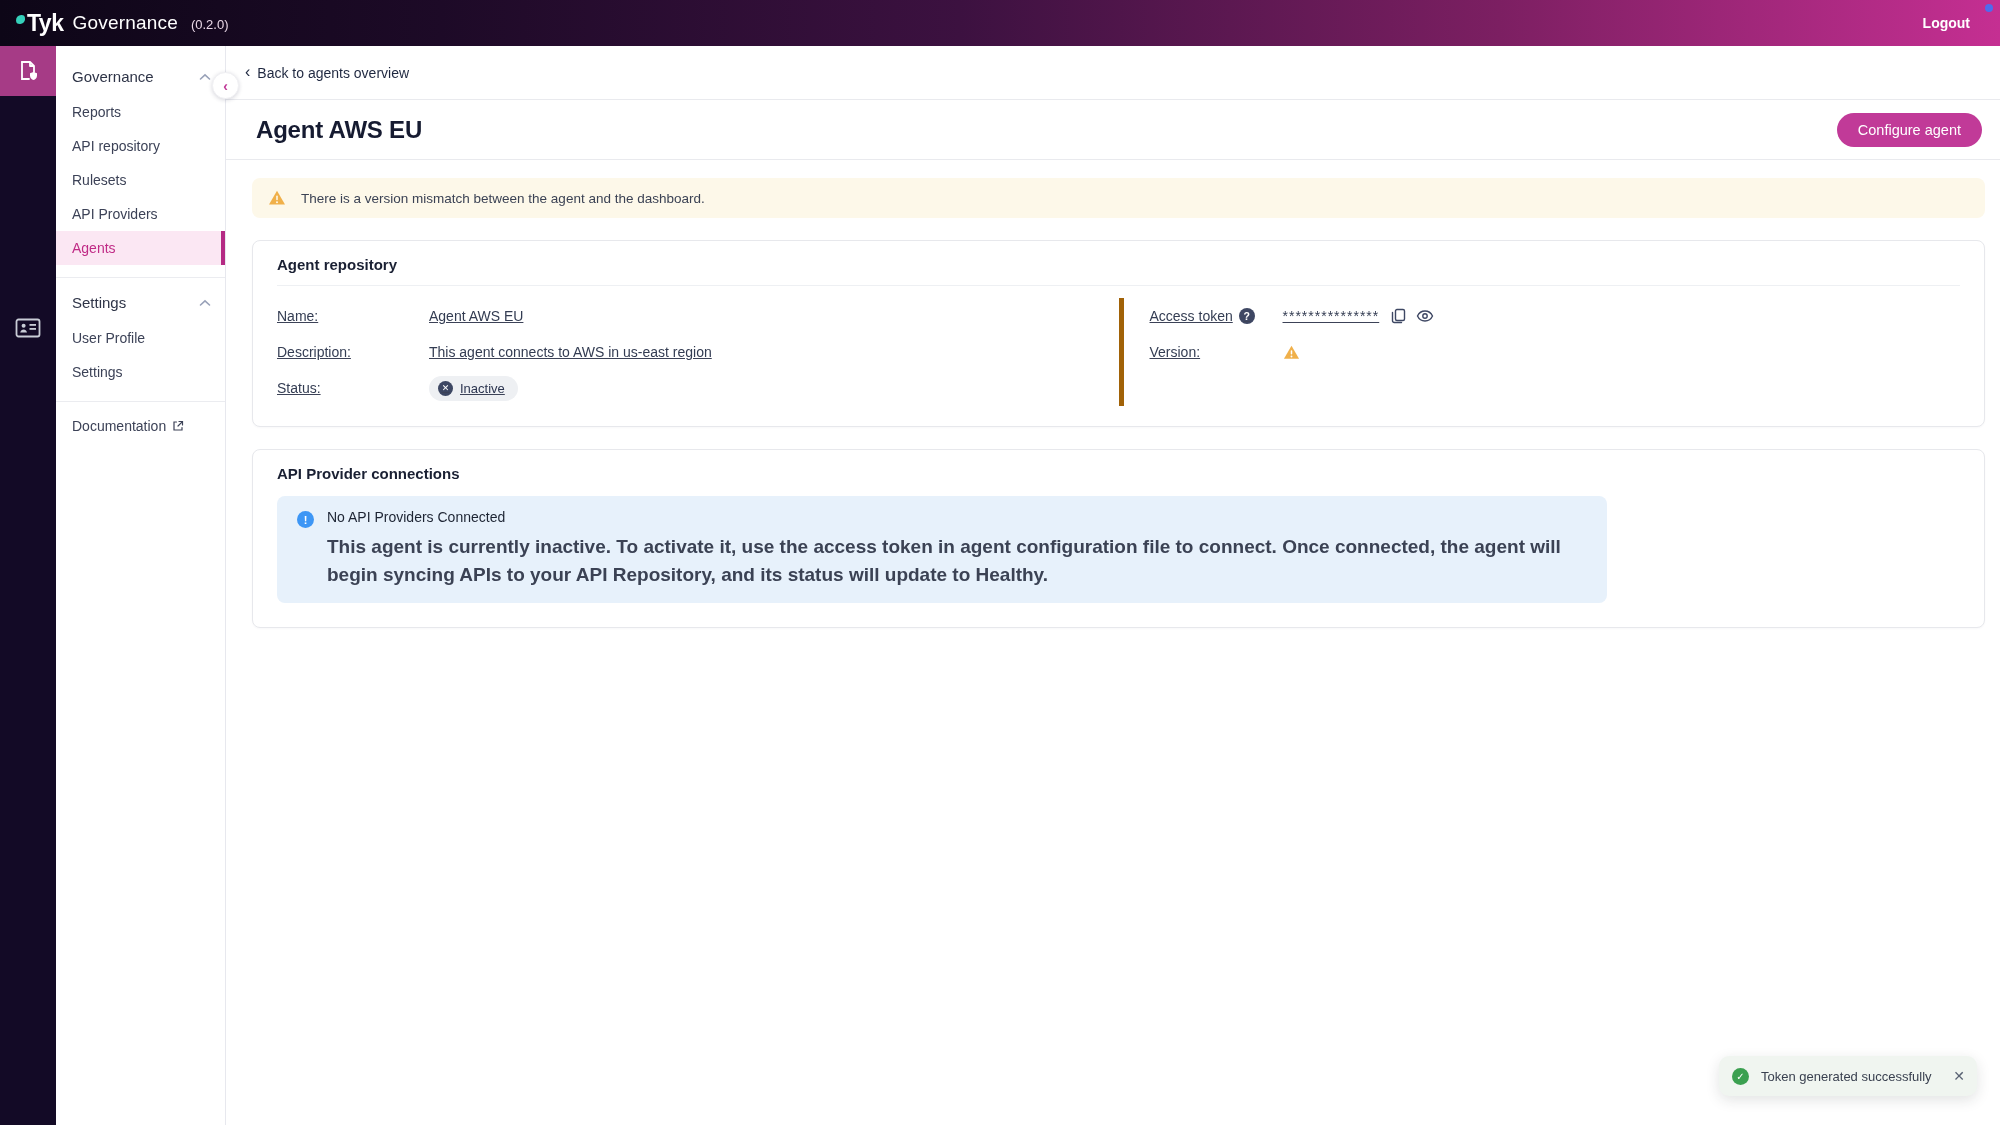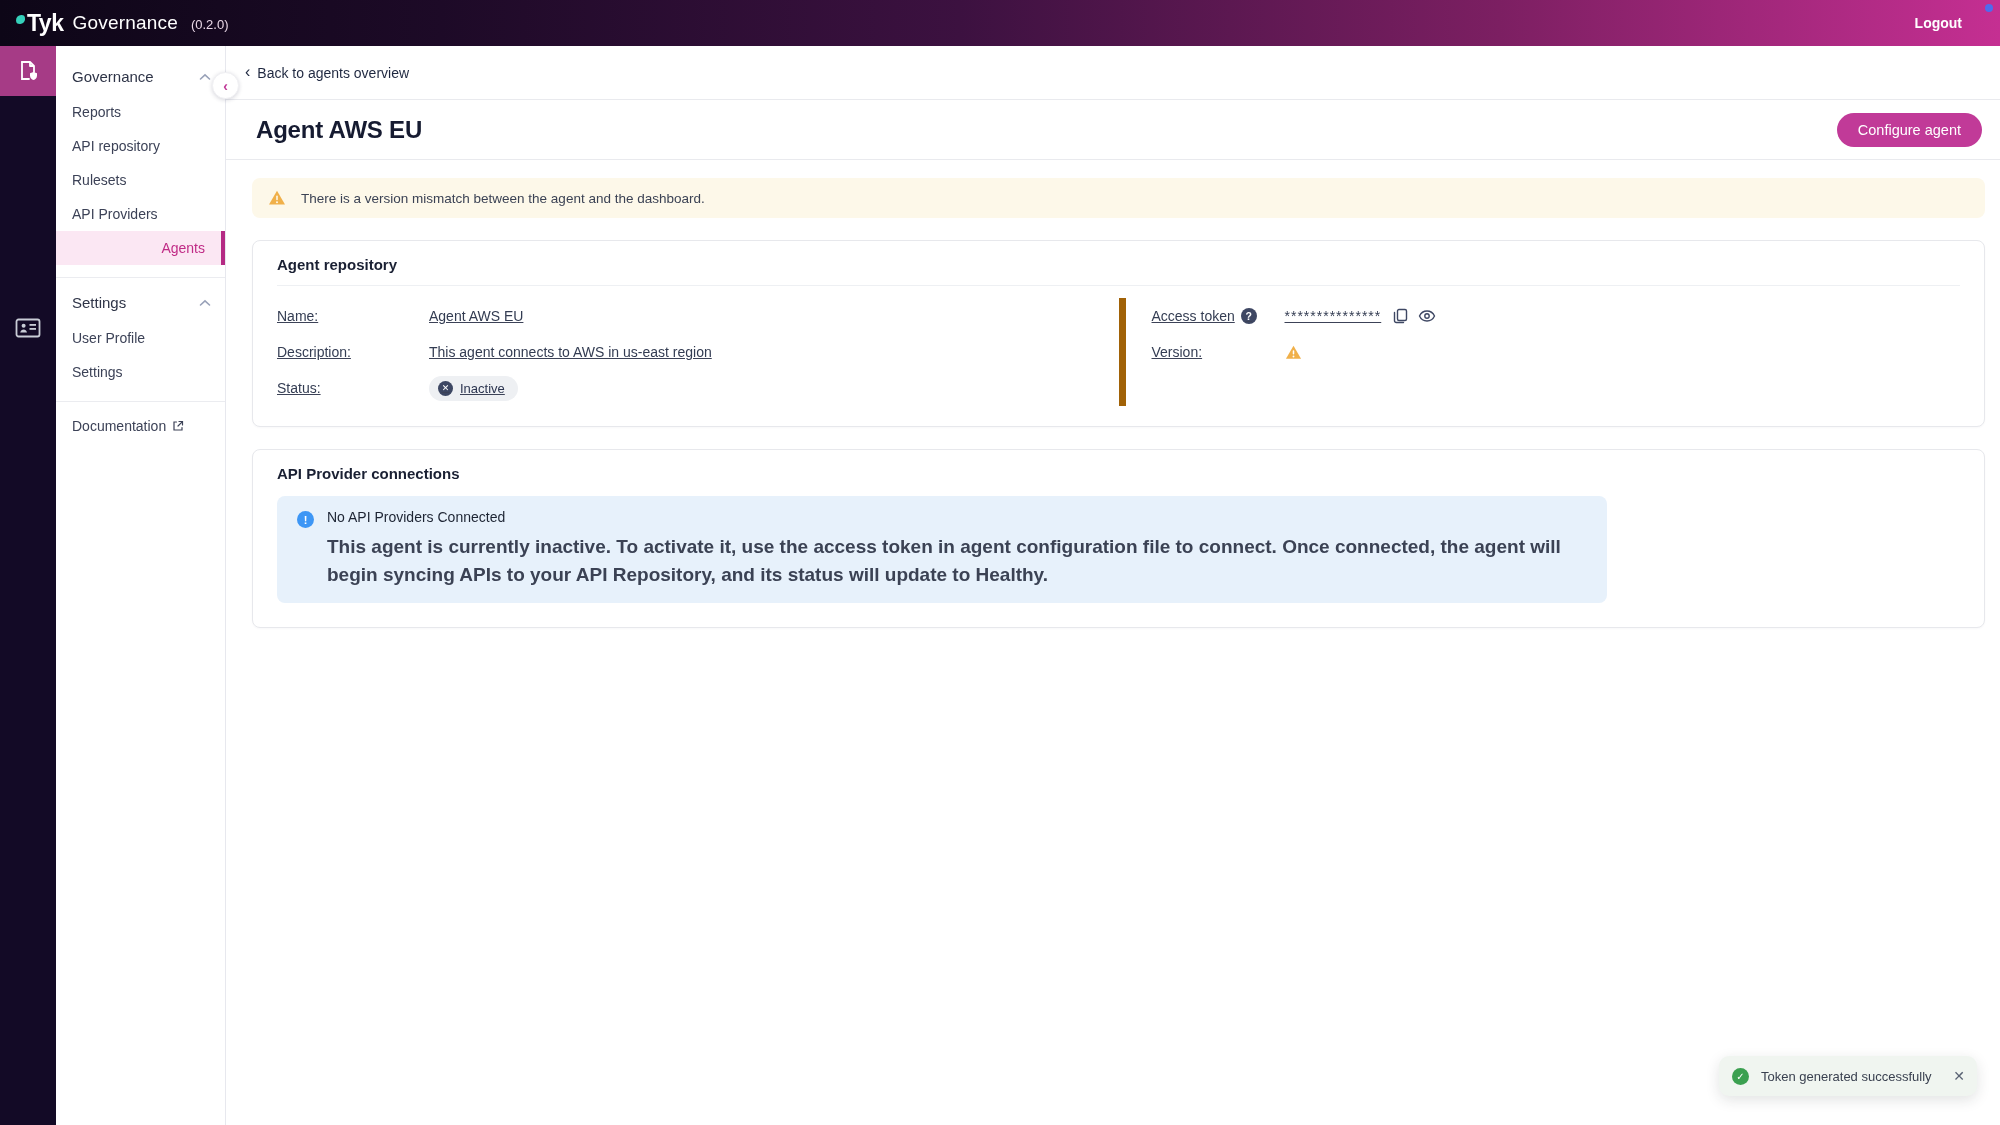--- a/index.html
+++ b/index.html
@@ -4,21 +4,21 @@
 <style>
   * { margin:0; padding:0; box-sizing:border-box; }
   html,body { width:2000px; height:1125px; overflow:hidden; }
   body { font-family:"Liberation Sans", sans-serif; background:#ffffff; color:#3c4257; position:relative; }
 
   
   .topbar {
     height:46px; width:100%;
     background:linear-gradient(90deg,#0d0617 0%,#1d0a27 22%,#3c1140 48%,#7c1f62 75%,#c52f92 100%);
     display:flex; align-items:center; justify-content:space-between;
-    padding:0 38px 0 16px; position:relative; z-index:5;
+    padding:0 30px 0 16px; position:relative; z-index:5;
   }
   .brand { display:flex; align-items:center; gap:9px; }
   .tyk-logo { position:relative; display:flex; align-items:flex-start; }
   .tyk-leaf { width:9px; height:9px; background:#35d0ba; border-radius:60% 40% 55% 45%; margin-top:3px; margin-right:2px; }
   .tyk-word { color:#fff; font-size:23px; font-weight:700; letter-spacing:-0.5px; line-height:1; }
   .brand-product { color:#fff; font-size:19px; font-weight:500; letter-spacing:0.2px; }
   .brand-version { color:#e9d7e6; font-size:13px; margin-left:4px; margin-top:3px; }
   .logout-btn { color:#fff; font-size:14px; font-weight:600; background:none; border:none; cursor:pointer; font-family:inherit; }
   .blue-dot { position:absolute; top:4px; right:7px; width:8px; height:8px; border-radius:50%; background:#4f6bed; }
 
@@ -34,21 +34,21 @@
   .sidebar { width:170px; background:#fff; border-right:1px solid #e7e8ee; flex-shrink:0; position:relative; padding-top:12px; }
   .collapse-btn {
     position:absolute; right:-14px; top:26px; width:27px; height:27px; border-radius:50%;
     background:#fff; border:1px solid #f0f0f3; box-shadow:0 1px 4px rgba(30,30,60,0.18);
     display:flex; align-items:center; justify-content:center; cursor:pointer; z-index:10;
     color:#c13a98; font-size:14px; font-weight:700;
   }
   .side-section-header { display:flex; align-items:center; justify-content:space-between; padding:10px 14px 10px 16px; font-size:15px; color:#2e3447; cursor:pointer; }
   .side-items { padding-bottom:8px; }
   .side-item { display:block; padding:9px 16px; font-size:14px; color:#3c4257; cursor:pointer; position:relative; }
-  .side-item.active { background:#fbe7f3; color:#c02b86; border-right:4px solid #b52a84;text-align:right; }
+  .side-item.active { background:#fbe7f3; color:#c02b86; border-right:4px solid #b52a84; }
   .side-divider { border-top:1px solid #ebecf0; margin:4px 0 6px 0; }
   .doc-link { display:flex; align-items:center; gap:6px; padding:10px 16px; font-size:14px; color:#3c4257; cursor:pointer; }
 
   
   .main { flex:1; background:#fff; display:flex; flex-direction:column; min-width:0; }
   .backbar { height:54px; display:flex; align-items:center; padding-left:19px; border-bottom:1px solid #e9eaee; }
   .back-link { display:flex; align-items:center; gap:7px; font-size:14px; color:#1f2840; cursor:pointer; }
   .back-chev { font-size:16px; color:#1f2840; line-height:1; transform:translateY(-1px); }
   .pageheader { height:60px; display:flex; align-items:center; justify-content:space-between; padding:0 18px 0 30px; border-bottom:1px solid #e9eaee; }
   .page-title { font-size:24px; font-weight:700; color:#161b31; letter-spacing:-0.2px; }
@@ -61,21 +61,21 @@
   
   .warn-banner { background:#fdf8e9; border-radius:8px; height:40px; display:flex; align-items:center; padding:0 16px; gap:15px; }
   .warn-banner-text { font-size:13.5px; color:#3b4254; }
 
   
   .card { background:#fff; border:1px solid #e7e8ec; border-radius:8px; margin-top:22px; box-shadow:0 1px 2px rgba(20,25,50,0.03); }
   .card-title { font-size:15px; font-weight:700; color:#1a2033; padding:15px 24px 12px 24px; }
   .card-title-divider { border-top:1px solid #eef0f3; margin:0 24px; }
 
   .agent-grid { display:grid; grid-template-columns:1fr 1fr; padding:12px 24px 20px 24px;text-decoration:underline; }
-  .agent-col-right { border-left:7px solid #a16207; padding-left:26px; }
+  .agent-col-right { border-left:5px solid #a16207; padding-left:26px; }
   .info-row { display:flex; align-items:center; min-height:36px; font-size:14px; color:#333c52; }
   .info-label { width:152px; flex-shrink:0; color:#343d53; }
   .info-label.narrow { width:133px; display:flex; align-items:center; gap:6px; }
   .info-value { color:#333c52; display:flex; align-items:center; gap:6px; }
 
   .badge-inactive { display:inline-flex; align-items:center; gap:7px; background:#eef0f3; border-radius:999px; padding:5px 13px 5px 9px; font-size:13px; color:#2c3550; }
   .xcircle { width:15px; height:15px; border-radius:50%; background:#3d4763; color:#fff; display:flex; align-items:center; justify-content:center; font-size:9px; line-height:1; }
   .qcircle { width:16px; height:16px; border-radius:50%; background:#3e4763; color:#fff; display:inline-flex; align-items:center; justify-content:center; font-size:10.5px; font-weight:700; cursor:pointer; }
   .masked-token { letter-spacing:1px; font-size:14px; color:#333c52; margin-right:4px; }
   .icon-btn { background:none; border:none; cursor:pointer; padding:0 2px; display:inline-flex; align-items:center; color:#3e4763; }

